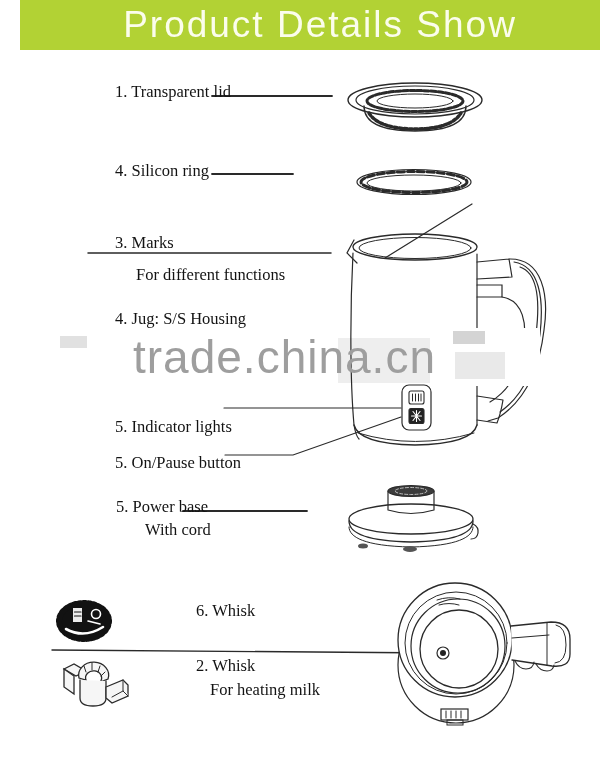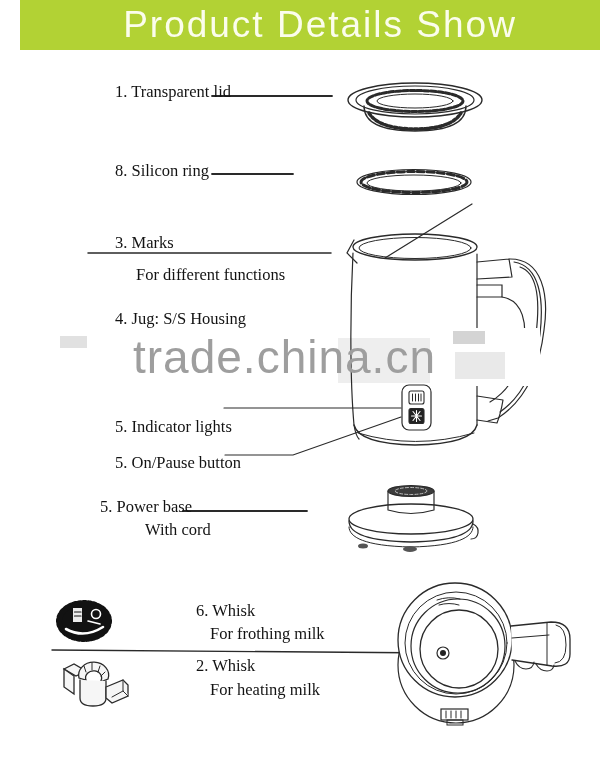--- a/index.html
+++ b/index.html
@@ -139,26 +139,25 @@
   </svg>
 
   <div class="wm-white"></div>
   <div class="blob b1"></div>
   <div class="blob b2"></div>
   <div class="blob b3"></div>
   <div class="blob b4"></div>
   <div class="watermark">trade.china.cn</div>
 
   <div class="lbl" style="left:67px;top:82px">1. Transparent lid</div>
-  <div class="lbl" style="left:67px;top:161px">8. Silicon ring</div>
+  <div class="lbl" style="left:67px;top:161px">4. Silicon ring</div>
   <div class="lbl" style="left:67px;top:233px">3. Marks</div>
   <div class="lbl" style="left:88px;top:265px">For different functions</div>
   <div class="lbl" style="left:67px;top:309px">4. Jug: S/S Housing</div>
   <div class="lbl" style="left:67px;top:417px">5. Indicator lights</div>
   <div class="lbl" style="left:67px;top:453px">5. On/Pause button</div>
-  <div class="lbl" style="left:52px;top:497px">5. Power base</div>
+  <div class="lbl" style="left:68px;top:497px">5. Power base</div>
   <div class="lbl" style="left:97px;top:520px">With cord</div>
   <div class="lbl" style="left:148px;top:601px">6. Whisk</div>
-  <div class="lbl" style="left:162px;top:624px">For frothing milk</div>
   <div class="lbl" style="left:148px;top:656px">2. Whisk</div>
   <div class="lbl" style="left:162px;top:680px">For heating milk</div>
 
 </div>
 
 </body></html>

